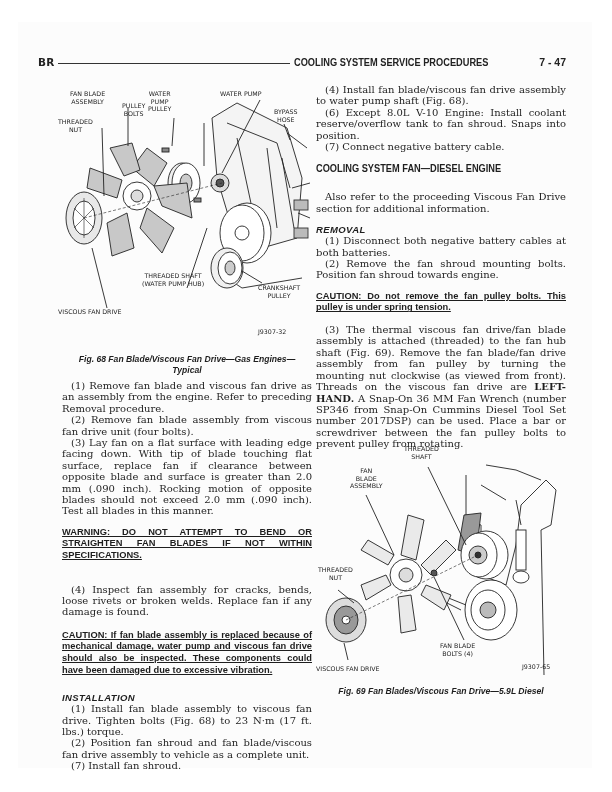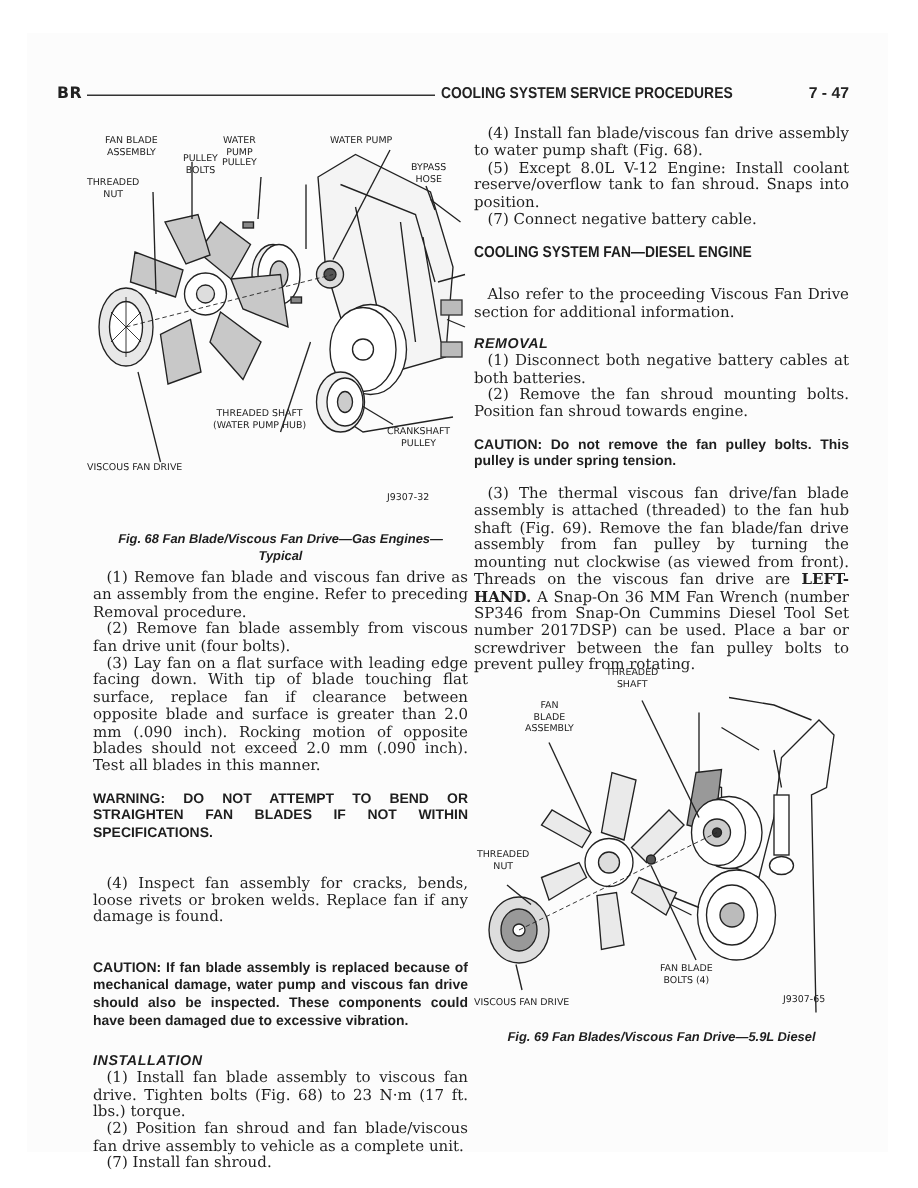--- a/index.html
+++ b/index.html
@@ -12,21 +12,21 @@
   .hdr-rule { position:absolute; left:20px; top:7px; width:232px; height:1px; background:#333; }
   .hdr-title { position:absolute; left:256px; top:0; font-family:"Liberation Sans", sans-serif; font-weight:bold; font-size:10.5px; transform:scaleX(0.88); transform-origin:left top; white-space:nowrap; color:#222; }
   .hdr-page { position:absolute; right:0; top:0; font-family:"Liberation Sans", sans-serif; font-weight:bold; font-size:10.5px; color:#222; }
 
   .col { position:absolute; width:250px; }
   .col-left { left:62px; }
   .col-right { left:316px; }
 
   p.body { margin:0; font-size:10px; line-height:11.4px; text-align:justify; font-family:"DejaVu Serif", serif; color:#1e1e1e; }
   p.ind { text-indent:9px; }
-  .warn { margin:0; font-family:"Liberation Sans", sans-serif; font-weight:bold; font-size:9.3px; line-height:11.6px; text-align:justify; color:#1e1e1e; }
+  .warn { margin:0; font-family:"Liberation Sans", sans-serif; font-weight:bold; font-size:9.3px; line-height:11.6px; text-align:justify; color:#1e1e1e;text-decoration:underline; }
   .sub-h { margin:0; font-family:"Liberation Sans", sans-serif; font-weight:bold; font-style:italic; font-size:9.5px; letter-spacing:0.4px; color:#1e1e1e; }
   .sec-h { margin:0; font-family:"Liberation Sans", sans-serif; font-weight:bold; font-size:10.5px; transform:scaleX(0.88); transform-origin:left top; white-space:nowrap; color:#1e1e1e; }
   .caption { margin:0; font-family:"Liberation Sans", sans-serif; font-weight:bold; font-style:italic; font-size:8.6px; line-height:11px; text-align:center; color:#1e1e1e; }
   .callout { position:absolute; font-family:"DejaVu Sans", sans-serif; font-size:6.3px; line-height:7.6px; text-align:center; color:#222; white-space:nowrap; }
   .fig { position:absolute; }
   .diag { position:absolute; }
   b.strong { font-weight:bold; }
 </style>
 </head>
 <body>
@@ -120,30 +120,30 @@
 <div class="col col-left" style="top:354px;">
   <p class="caption" style="width:220px; margin-left:15px;">Fig. 68 Fan Blade/Viscous Fan Drive—Gas Engines—Typical</p>
 </div>
 
 <div class="col col-left" style="top:380px;">
   <p class="body ind">(1) Remove fan blade and viscous fan drive as an assembly from the engine. Refer to preceding Removal procedure.</p>
   <p class="body ind">(2) Remove fan blade assembly from viscous fan drive unit (four bolts).</p>
   <p class="body ind">(3) Lay fan on a flat surface with leading edge facing down. With tip of blade touching flat surface, replace fan if clearance between opposite blade and surface is greater than 2.0 mm (.090 inch). Rocking motion of opposite blades should not exceed 2.0 mm (.090 inch). Test all blades in this manner.</p>
   <p class="warn" style="margin-top:10px;">WARNING: DO NOT ATTEMPT TO BEND OR STRAIGHTEN FAN BLADES IF NOT WITHIN SPECIFICATIONS.</p>
   <p class="body ind" style="margin-top:22px;">(4) Inspect fan assembly for cracks, bends, loose rivets or broken welds. Replace fan if any damage is found.</p>
-  <p class="warn" style="margin-top:22px;">CAUTION: If fan blade assembly is replaced because of mechanical damage, water pump and viscous fan drive should also be inspected. These components could have been damaged due to excessive vibration.</p>
+  <p class="warn" style="margin-top:12px;">CAUTION: If fan blade assembly is replaced because of mechanical damage, water pump and viscous fan drive should also be inspected. These components could have been damaged due to excessive vibration.</p>
   <p class="sub-h" style="margin-top:16px;">INSTALLATION</p>
   <p class="body ind">(1) Install fan blade assembly to viscous fan drive. Tighten bolts (Fig. 68) to 23 N·m (17 ft. lbs.) torque.</p>
   <p class="body ind">(2) Position fan shroud and fan blade/viscous fan drive assembly to vehicle as a complete unit.</p>
   <p class="body ind">(7) Install fan shroud.</p>
 </div>
 
 <div class="col col-right" style="top:84px;">
   <p class="body ind">(4) Install fan blade/viscous fan drive assembly to water pump shaft (Fig. 68).</p>
-  <p class="body ind">(5) Except 8.0L V-12 Engine: Install coolant reserve/overflow tank to fan shroud. Snaps into position.</p>
+  <p class="body ind">(6) Except 8.0L V-10 Engine: Install coolant reserve/overflow tank to fan shroud. Snaps into position.</p>
   <p class="body ind">(7) Connect negative battery cable.</p>
   <p class="sec-h" style="margin-top:10px;">COOLING SYSTEM FAN—DIESEL ENGINE</p>
   <p class="body ind" style="margin-top:17px;">Also refer to the proceeding Viscous Fan Drive section for additional information.</p>
   <p class="sub-h" style="margin-top:10px;">REMOVAL</p>
   <p class="body ind">(1) Disconnect both negative battery cables at both batteries.</p>
   <p class="body ind">(2) Remove the fan shroud mounting bolts. Position fan shroud towards engine.</p>
   <p class="warn" style="margin-top:10px;">CAUTION: Do not remove the fan pulley bolts. This pulley is under spring tension.</p>
   <p class="body ind" style="margin-top:10px;"><span>(3) The thermal viscous fan drive/fan blade assembly is attached (threaded) to the fan hub shaft (Fig. 69). Remove the fan blade/fan drive assembly from fan pulley by turning the mounting nut clockwise (as viewed from front). Threads on the viscous fan drive are </span><b class="strong">LEFT-HAND.</b><span> A Snap-On 36 MM Fan Wrench (number SP346 from Snap-On Cummins Diesel Tool Set number 2017DSP) can be used. Place a bar or screwdriver between the fan pulley bolts to prevent pulley from rotating.</span></p>
 </div>
 

